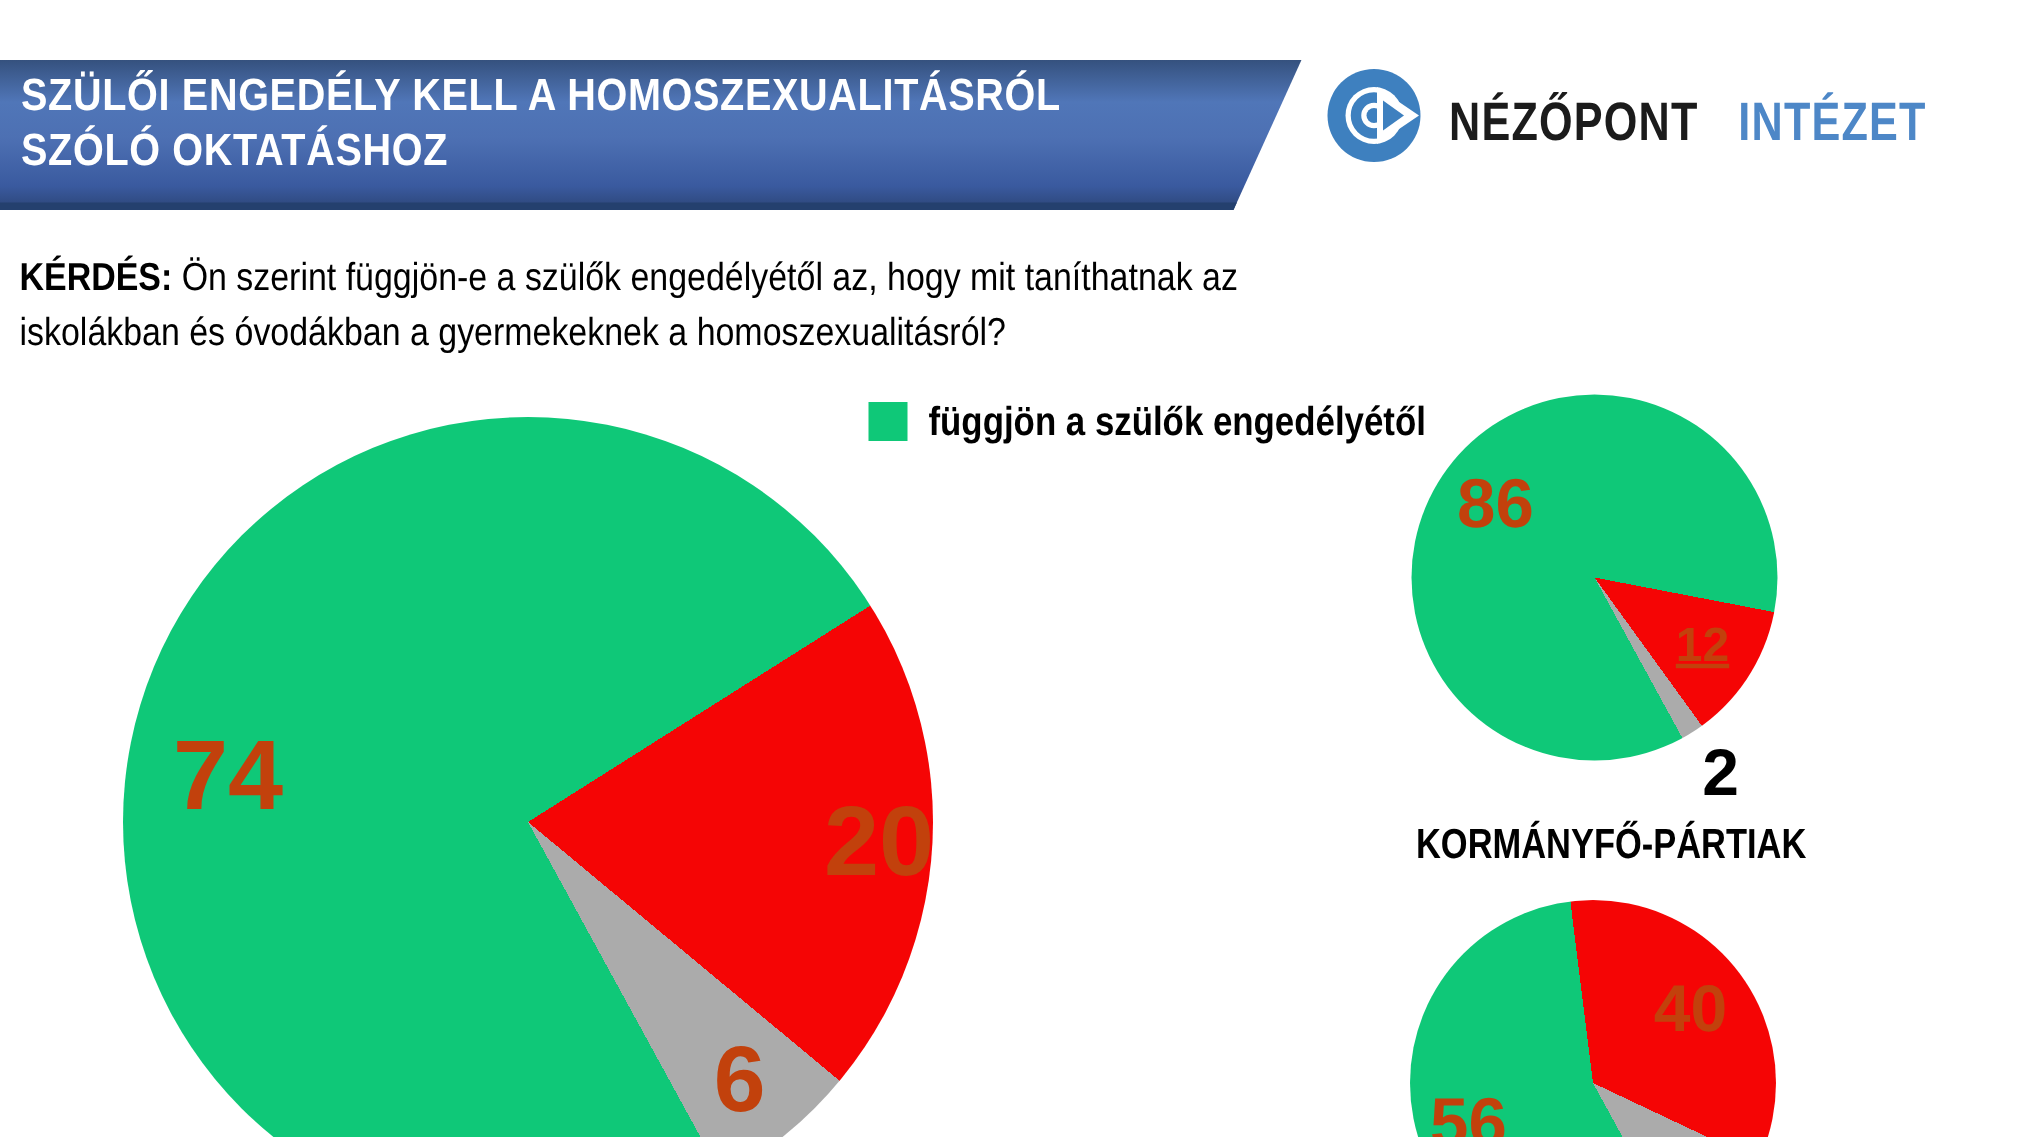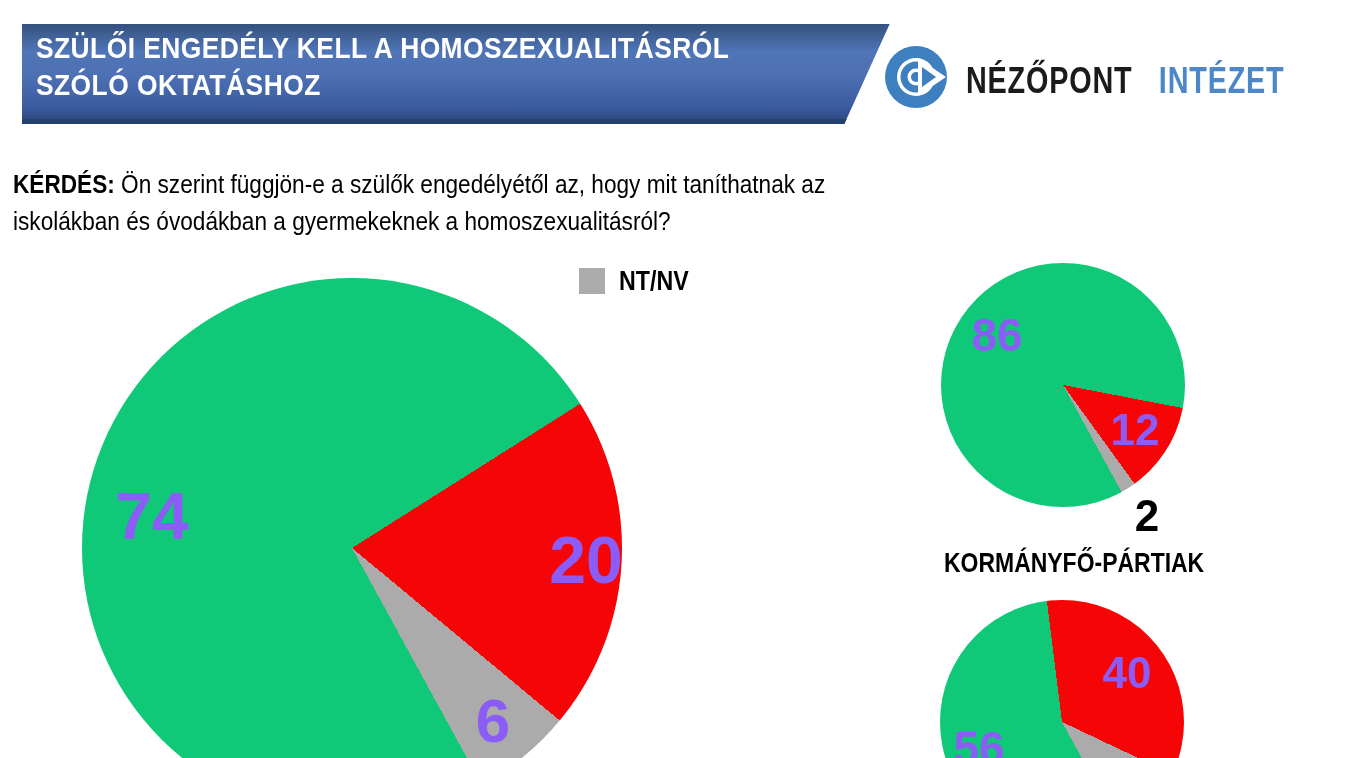--- a/index.html
+++ b/index.html
@@ -4,24 +4,23 @@
 <style>
   html,body{margin:0;padding:0;}
   body{
     width:1347px;height:758px;position:relative;overflow:hidden;
     background:#ffffff;font-family:"Liberation Sans",sans-serif;
   }
   .abs{position:absolute;}
 
   
   .banner{
-    left:0;top:24px;width:872px;height:100px;
+    left:0;top:40px;width:872px;height:100px;
     background:linear-gradient(180deg,#35517e 0%,#5076b8 28%,#4d70b3 52%,#3a5a9f 84%,#2c4577 100%);
     clip-path:polygon(0 0,99.5% 0,94.3% 100%,0 100%);
-    margin-left:22px;
   }
   .banner-edge{position:absolute;left:0;bottom:0;width:100%;height:5px;background:#24406e;}
   .banner-title{
     position:absolute;left:14px;top:5px;color:#ffffff;font-weight:bold;
     font-size:30px;line-height:37px;white-space:nowrap;
     transform:scaleX(.88);transform-origin:left top;letter-spacing:.5px;
   }
 
   
   .logo-svg{left:884px;top:45px;}
@@ -49,28 +48,28 @@
   }
 
   
   .pie{border-radius:50%;}
   .pie-big{left:82px;top:278px;width:540px;height:540px;}
   .pie-sm1{left:941px;top:263px;width:244px;height:244px;}
   .pie-sm2{left:940px;top:600px;width:244px;height:244px;}
 
   .slice-label{
     position:absolute;transform:translate(-50%,-50%);
-    color:#8b5cf6;font-weight:bold;white-space:nowrap;
+    color:#c2410c;font-weight:bold;white-space:nowrap;
   }
   .slice-label.dark{color:#000000;}
   .lab-74{left:152px;top:480px;font-size:66px;margin-top:36px;}
   .lab-20{left:586px;top:560px;font-size:66px;}
   .lab-6 {left:493px;top:720px;font-size:62px;}
   .lab-86{left:997px;top:335px;font-size:46px;}
-  .lab-12{left:1135px;top:430px;font-size:44px;}
+  .lab-12{left:1135px;top:430px;font-size:32px;text-decoration:underline;}
   .lab-2 {left:1147px;top:516px;font-size:44px;}
   .lab-34{left:1127px;top:673px;font-size:44px;}
   .lab-56{left:979px;top:748px;font-size:46px;}
 
   .pie-caption{
     left:917px;top:547px;width:300px;text-align:center;
     font-size:28px;font-weight:bold;color:#000;white-space:nowrap;
     transform:scaleX(.82);transform-origin:center top;
   }
 </style>
@@ -99,22 +98,22 @@
   <span class="wm-secondary">INTÉZET</span>
 </div>
 
 <div class="abs question">
   <div><span class="q-prefix">KÉRDÉS:</span><span> Ön szerint függjön-e a szülők engedélyétől az, hogy mit taníthatnak az</span></div>
   <div>iskolákban és óvodákban a gyermekeknek a homoszexualitásról?</div>
 </div>
 
 <div class="abs legend">
   <div class="legend-row">
-    <span class="legend-swatch" style="background: rgb(171, 171, 171);"></span>
-    <span class="legend-label">NT/NV</span>
+    <span class="legend-swatch" style="background: rgb(15, 200, 120);"></span>
+    <span class="legend-label">függjön a szülők engedélyétől</span>
   </div>
 </div>
 
 <div class="abs pie pie-big" style="background: conic-gradient(from 151.3deg, rgb(15, 200, 120) 0deg, rgb(15, 200, 120) 266.4deg, rgb(245, 5, 5) 266.4deg, rgb(245, 5, 5) 338.4deg, rgb(171, 171, 171) 338.4deg, rgb(171, 171, 171) 360deg);"></div>
 <div class="abs pie pie-sm1" style="background: conic-gradient(from 151.3deg, rgb(15, 200, 120) 0deg, rgb(15, 200, 120) 309.6deg, rgb(245, 5, 5) 309.6deg, rgb(245, 5, 5) 352.8deg, rgb(171, 171, 171) 352.8deg, rgb(171, 171, 171) 360deg);"></div>
 <div class="abs pie pie-sm2" style="background: conic-gradient(from 151.3deg, rgb(15, 200, 120) 0deg, rgb(15, 200, 120) 201.6deg, rgb(245, 5, 5) 201.6deg, rgb(245, 5, 5) 324deg, rgb(171, 171, 171) 324deg, rgb(171, 171, 171) 360deg);"></div>
 
 <span class="slice-label lab-74">74</span>
 <span class="slice-label lab-20">20</span>
 <span class="slice-label lab-6">6</span>

